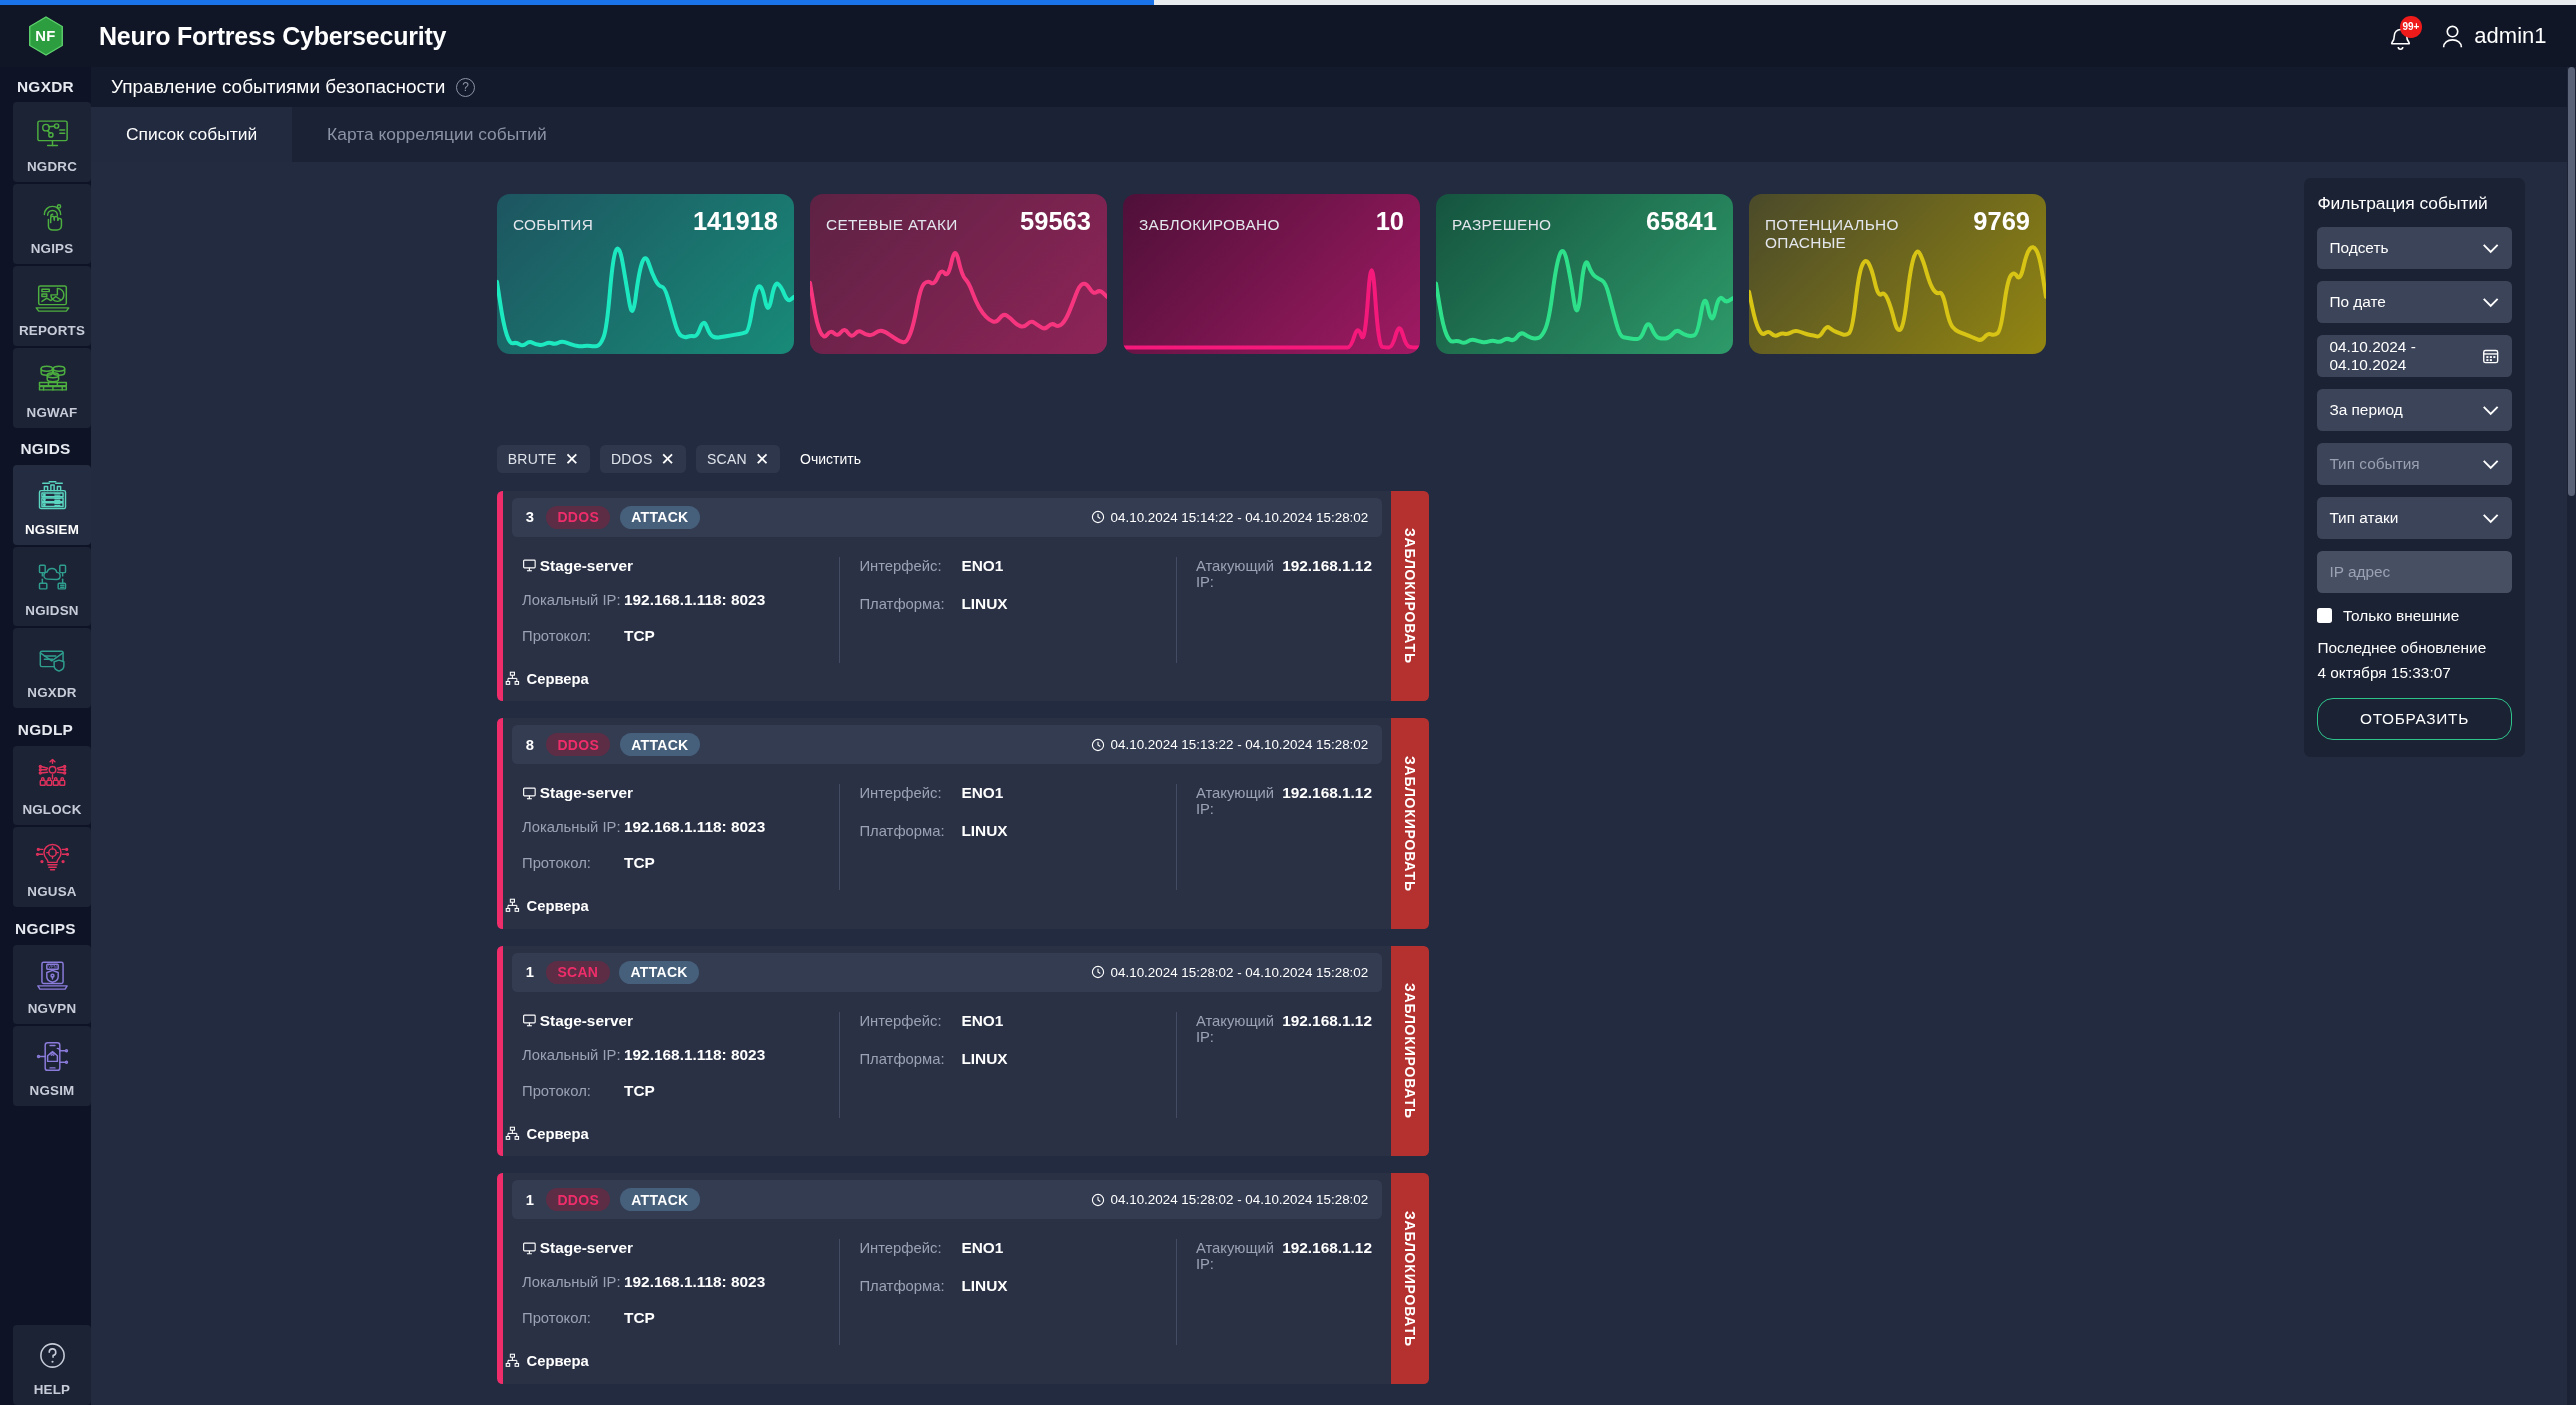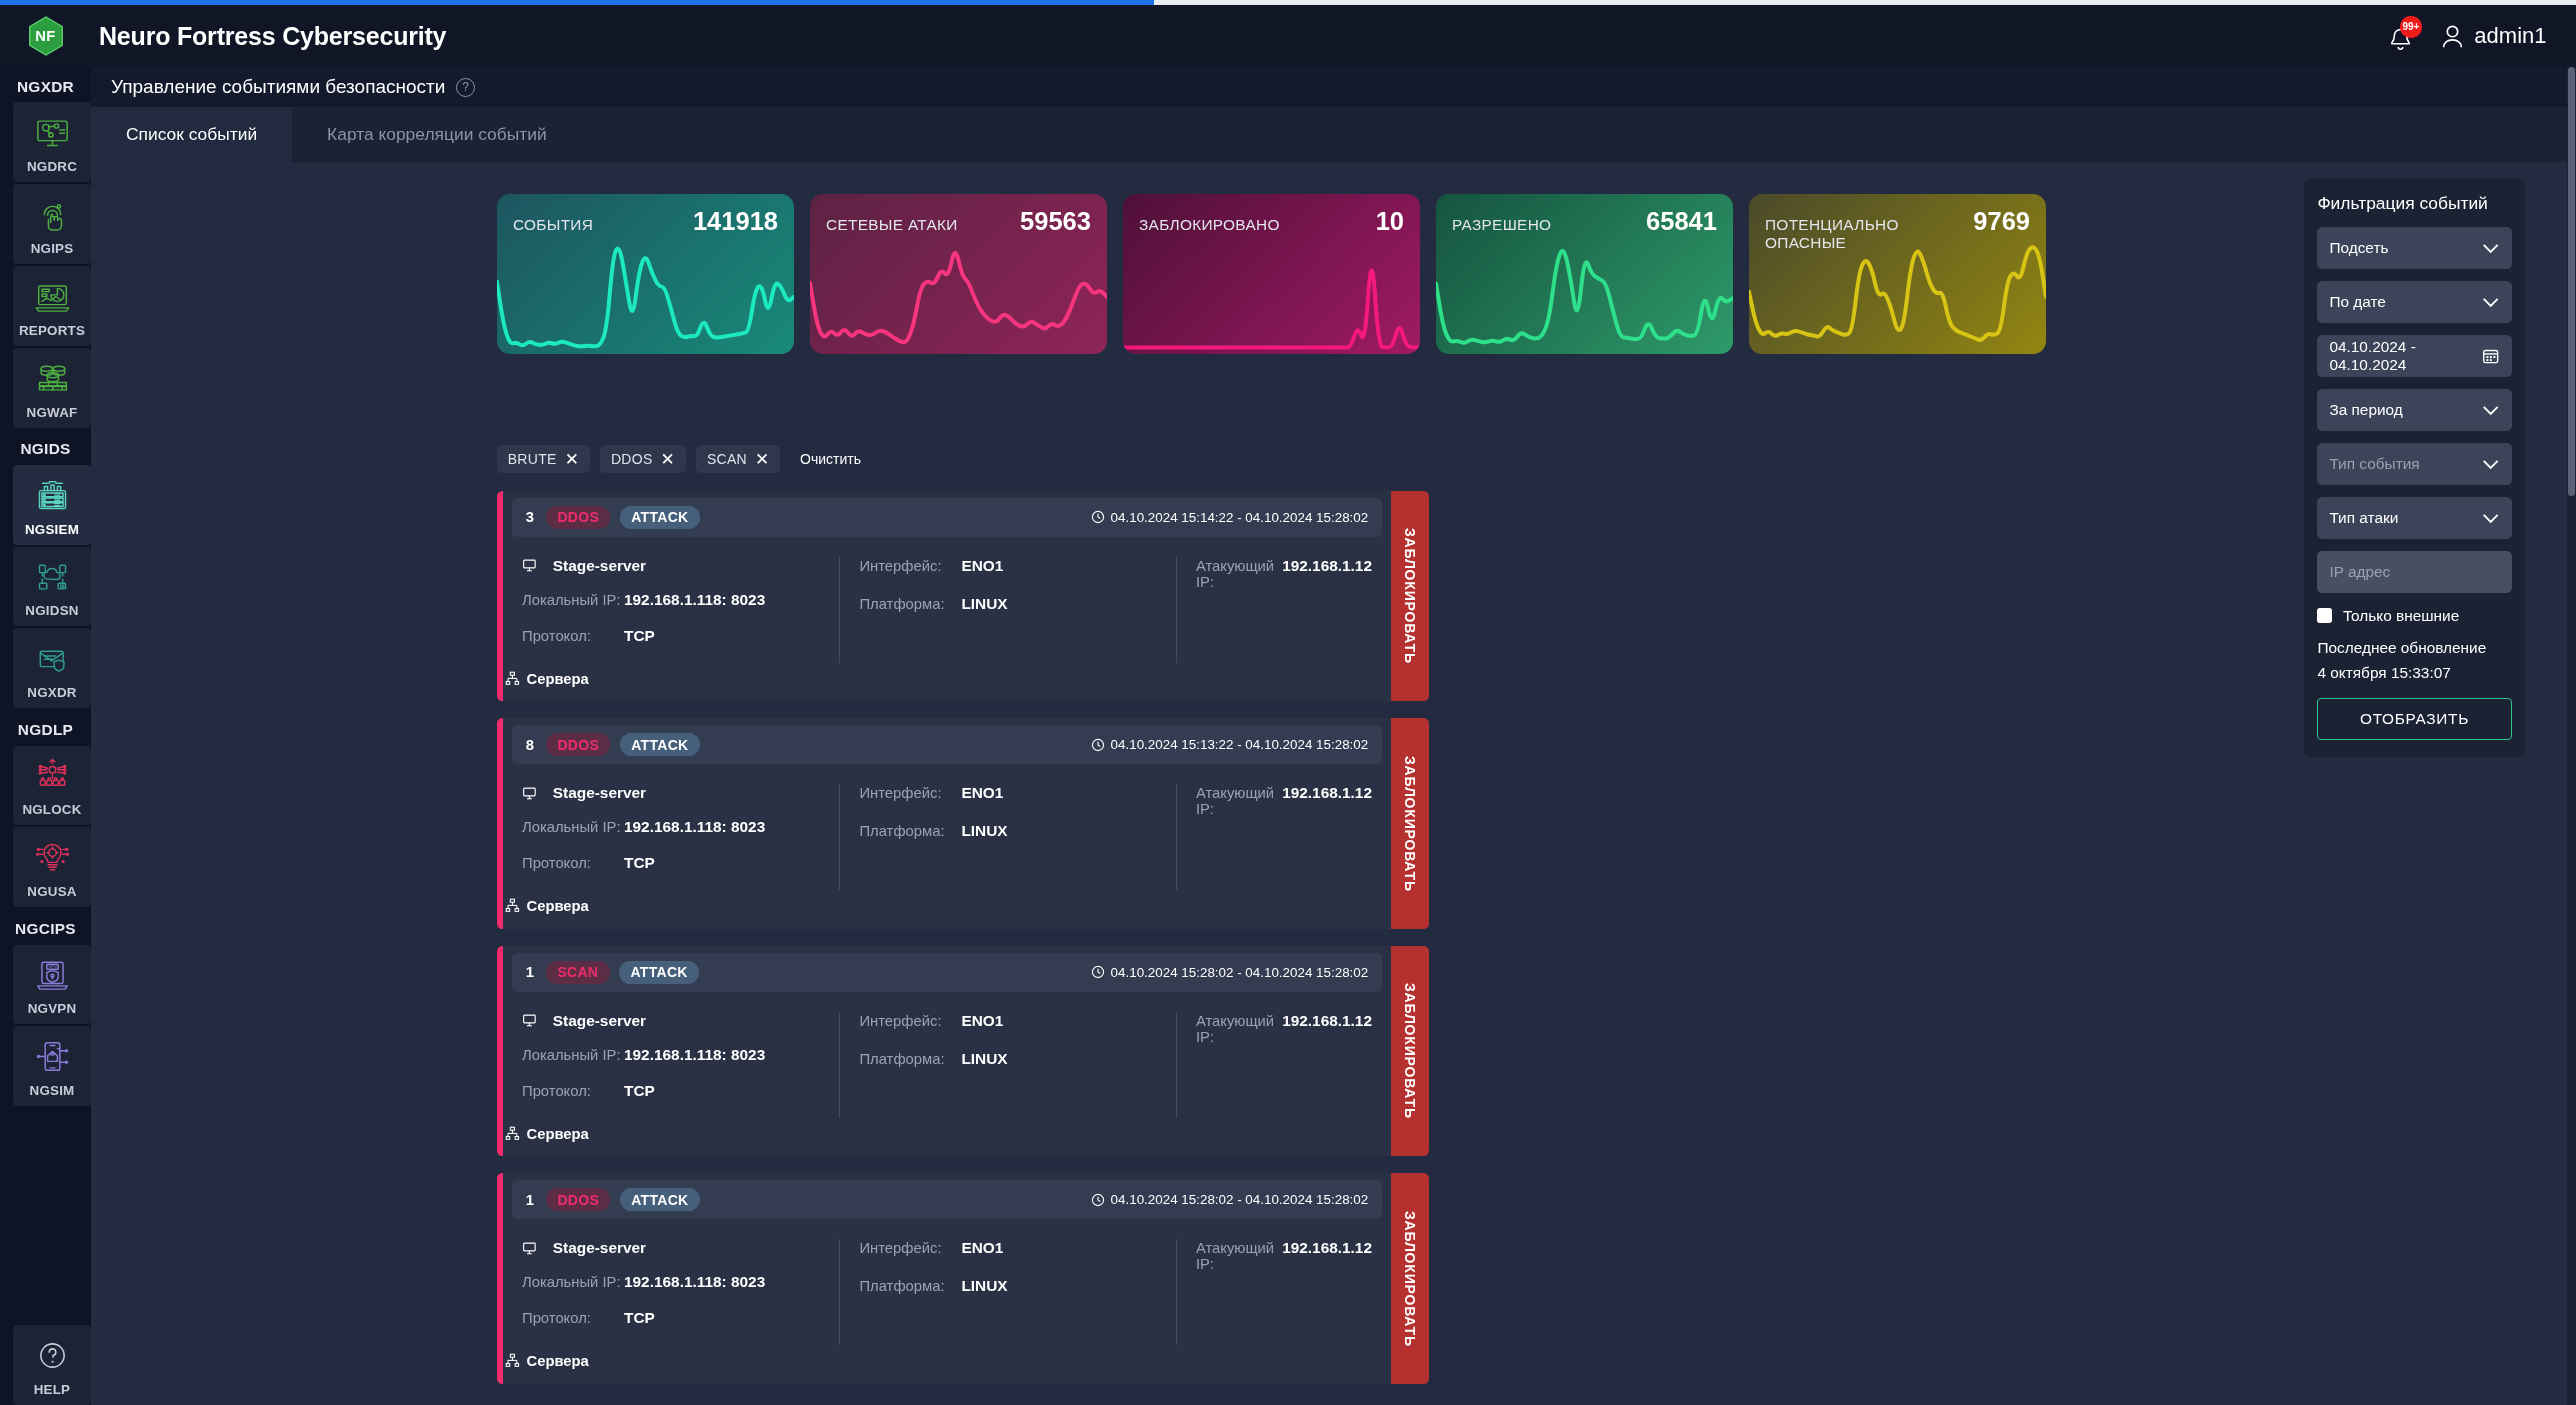--- a/index.html
+++ b/index.html
@@ -128,21 +128,21 @@
   .tag { border-radius:14.8px; padding:3.4px 11.4px; font-size:14px; font-weight:bold; letter-spacing:0.3px; margin-right:9.4px; }
   .tag-attack-type { background:#5d2d45; color:#ef2d6a; }
   .tag-attack { background:#46607c; color:#fff; }
   .ev-time { margin-left:auto; display:flex; align-items:center; gap:6px; color:#fff; font-size:13.4px; }
   .ev-cols { display:flex; padding:20px 0 0 0; }
   .ev-col { padding:0 19px; position:relative; }
   .ev-col.c1 { width:342px; }
   .ev-col.c2 { width:342px; border-left:0.7px solid #434c63; }
   .ev-col.c3 { flex:1; border-left:0.7px solid #434c63; }
   .ev-col.c1 { border-left:none; }
-  .host-line { display:flex; align-items:center; gap:16px; margin-bottom:16px; }
+  .host-line { display:flex; align-items:center; gap:3px; margin-bottom:16px; }
   .host-name { color:#fff; font-size:15.4px; font-weight:bold; }
   .kv { display:flex; align-items:baseline; margin-bottom:18px; }
   .kv .k { color:#9aa2b4; font-size:14.8px; min-width:102px; }
   .kv .v { color:#fff; font-size:15.4px; font-weight:bold; }
   .ev-foot { display:flex; align-items:flex-start; gap:6.7px; padding:8px 2px 0; }
   .ev-foot .txt { color:#fff; font-size:14.8px; font-weight:bold; }
   .ev-block-btn {
     flex:0 0 38px; width:38px; background:#b5312f; cursor:pointer;
     display:flex; align-items:center; justify-content:center;
   }
@@ -173,21 +173,21 @@
     color:#fff; font-size:15.4px; font-family:"Liberation Sans", sans-serif;
   }
   .fl-input input::placeholder { color:#9aa1b2; }
   #fl-check-row { display:flex; align-items:center; gap:10.7px; margin-bottom:14.8px; }
   #fl-checkbox { width:14.8px; height:14.8px; background:#fff; border-radius:2.7px; cursor:pointer; }
   #fl-check-label { color:#fff; size:15.4px; font-size:15.4px; }
   .fl-update-title { color:#fff; font-size:15.4px; margin-bottom:6.7px; }
   .fl-update-time { color:#fff; font-size:15.4px; margin-bottom:16px; }
   #apply-btn {
     width:100%; height:42px; background:transparent; border:0.7px solid #2fc38c;
-    border-radius:4px; color:#fff; font-size:15.4px; letter-spacing:0.7px; cursor:pointer;
+    border-radius:16px; color:#fff; font-size:15.4px; letter-spacing:0.7px; cursor:pointer;
     font-family:"Liberation Sans", sans-serif;
   }
 
   
   #page-scroll { position:absolute; top:67px; right:0; width:9.4px; bottom:0; background:#1c2235; z-index:45; }
   #page-scroll .thumb { position:absolute; top:0; left:1.3px; width:6.7px; height:429px; background:#5a6277; border-radius:4px; }
 </style>
 </head>
 <body>
 

